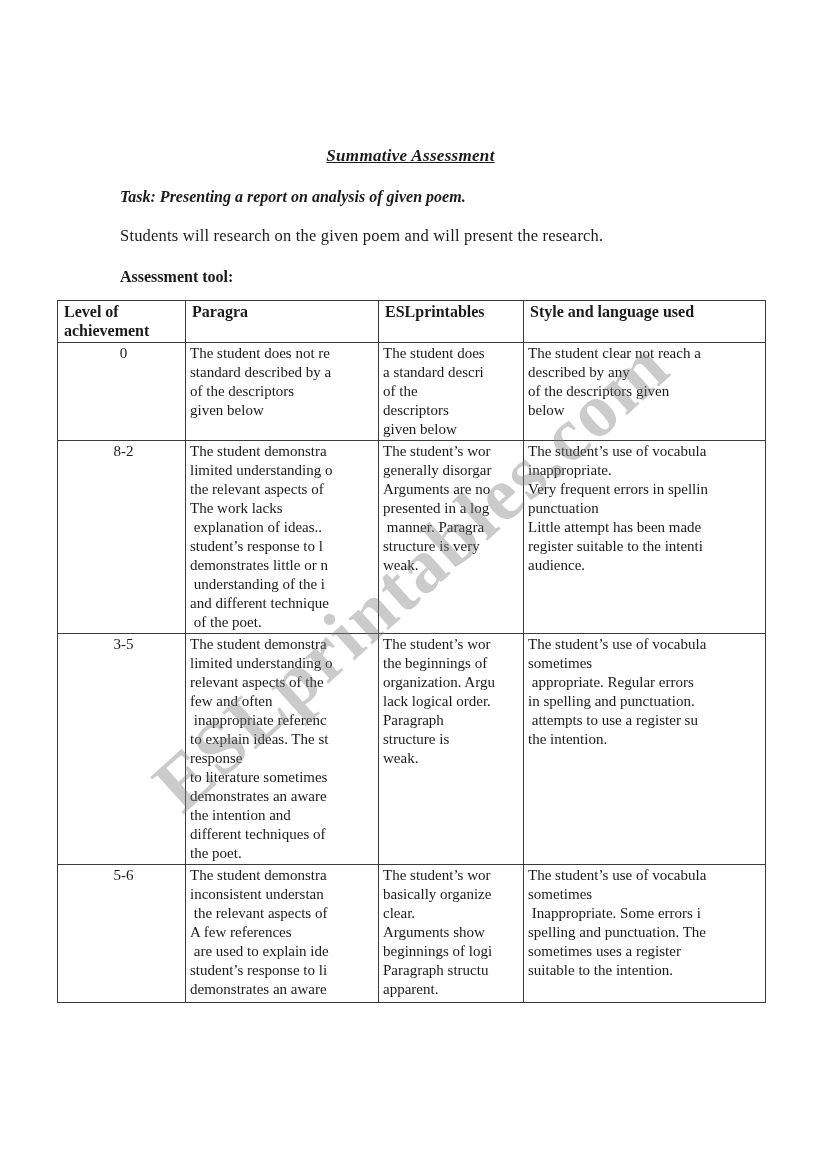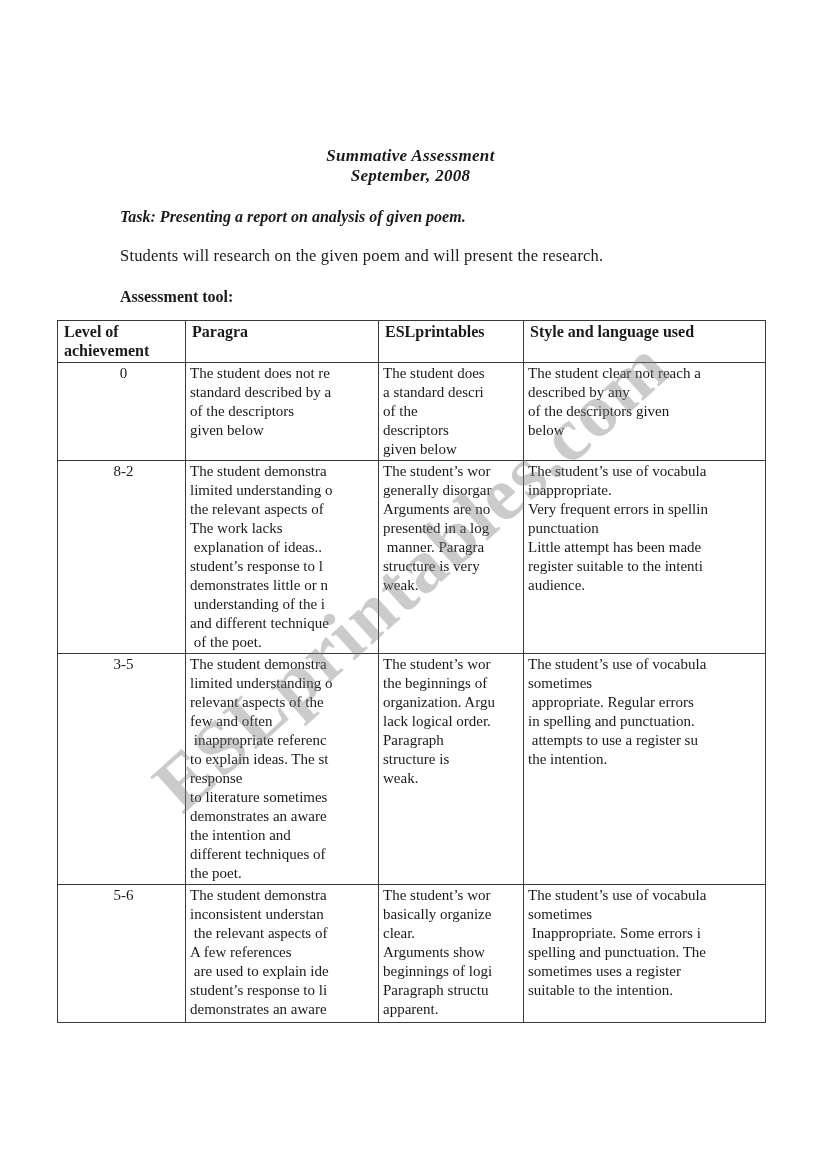--- a/index.html
+++ b/index.html
@@ -13,20 +13,21 @@
     color:#1a1a1a;
   }
   .content { position:relative; padding-top:146px; }
   .title-line {
     text-align:center;
     font-weight:bold;
     font-style:italic;
     font-size:17px;
     line-height:20px;
     letter-spacing:0.3px;
+    text-decoration:underline;
   }
   .task-line {
     margin:22px 0 0 120px;
     font-weight:bold;
     font-size:16px;
     font-style:italic;
   }
   .desc-line {
     margin:20px 0 0 120px;
     font-size:16.5px;
@@ -83,21 +84,20 @@
 </head>
 <body>
 
 <div class="page">
 
   <div class="watermark">ESLprintables.com</div>
 
   <div class="content">
 
     <div class="title-line">Summative Assessment</div>
-    <div class="title-line">September, 2008</div>
 
     <div class="task-line">Task: Presenting a report on analysis of given poem.</div>
 
     <div class="desc-line">Students will research on the given poem and will present the research.</div>
 
     <div class="tool-line">Assessment tool:</div>
 
     <table class="rubric">
       <colgroup>
         <col style="width:128px">

